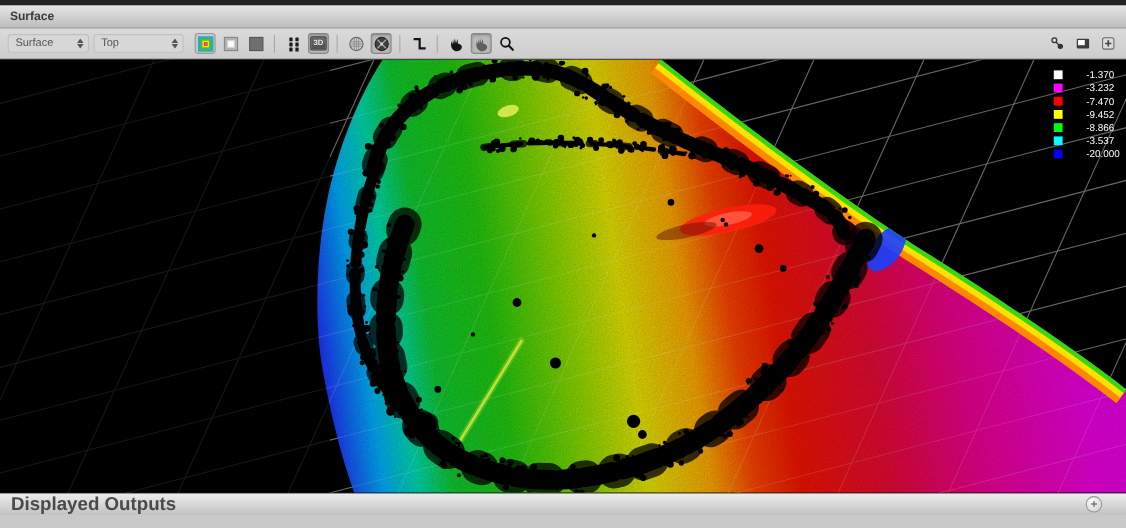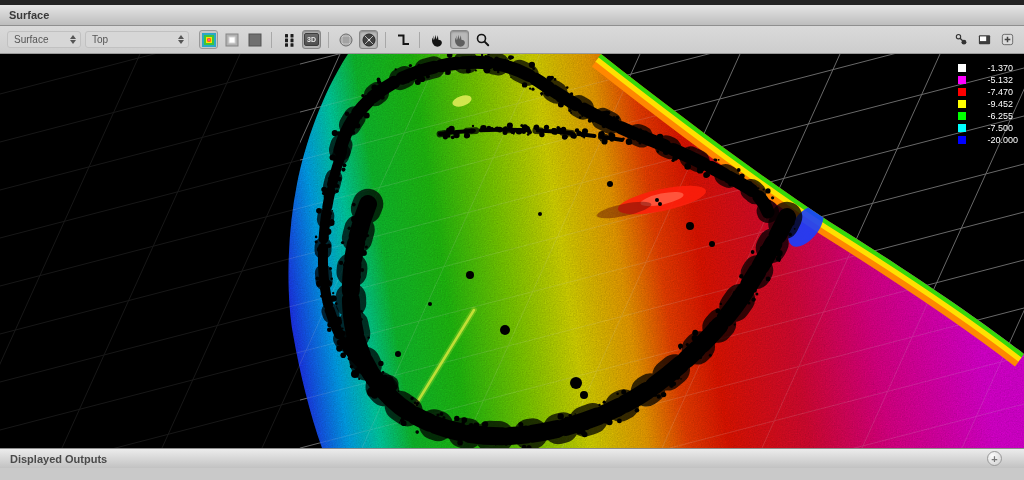--- a/index.html
+++ b/index.html
@@ -20,21 +20,21 @@
     height:28px; background:linear-gradient(#dadada,#cdcdcd);
     border-bottom:1px solid #9b9b9b;
     display:flex; align-items:center; padding:0 7px; gap:4px;
   }
   .combo {
     height:17px; display:flex; align-items:center; justify-content:space-between;
     padding:0 4px 0 6px; background:#d7d7d7;
     border:1px solid #c1c1c1; border-radius:3px;
   }
   .combo.layer { width:74px; }
-  .combo.view  { width:104px; }
+  .combo.view  { width:82px; }
   .combo .val { font-size:10px; color:#555; }
   .combo .arrows { display:flex; flex-direction:column; gap:1px; }
   .tri-up   { width:0; height:0; border-left:3px solid transparent; border-right:3px solid transparent; border-bottom:4px solid #555; }
   .tri-down { width:0; height:0; border-left:3px solid transparent; border-right:3px solid transparent; border-top:4px solid #555; }
   .tbtn {
     width:19px; height:19px; flex:0 0 auto;
     display:flex; align-items:center; justify-content:center;
     border-radius:3px; border:1px solid transparent;
   }
   .tbtn.selected { background:#c7c7c7; border-color:#999; }
@@ -55,21 +55,21 @@
     display:flex; flex-direction:column; gap:4px;
   }
   .legend-row { display:flex; align-items:center; gap:21px; height:8px; }
   .legend-swatch { width:8px; height:8px; flex:0 0 auto; }
   .legend-label { font-size:9px; line-height:8px; color:#ffffff; }
   .bottom-bar {
     height:20px; background:linear-gradient(#ececec,#c2c2c2);
     border-top:1px solid #8d8d8d;
     display:flex; align-items:center; padding:0 10px;
   }
-  .bottom-bar .bb-text { font-size:11px; font-weight:bold; color:#4a4a4a; }
+  .bottom-bar .bb-text { font-size:17px; font-weight:bold; color:#4a4a4a; }
   .expand-btn {
     margin-left:auto; margin-right:12px;
     width:15px; height:15px; border-radius:50%;
     background:radial-gradient(circle at 35% 30%, #fbfbfb, #cfcfcf);
     border:1px solid #999;
     display:flex; align-items:center; justify-content:center;
     color:#777; font-size:11px; line-height:10px; font-weight:bold;
   }
   .footer-strip { height:12px; background:#c9c9c9; }
 </style>
@@ -892,37 +892,37 @@
     </g>
   </svg>
 
   <div class="legend" id="legend">
       <div class="legend-row">
         <span class="legend-swatch" style="background: rgb(255, 255, 255);"></span>
         <span class="legend-label">-1.370</span>
       </div>
       <div class="legend-row">
         <span class="legend-swatch" style="background: rgb(255, 0, 255);"></span>
-        <span class="legend-label">-5.132</span>
+        <span class="legend-label">-3.232</span>
       </div>
       <div class="legend-row">
         <span class="legend-swatch" style="background: rgb(255, 0, 0);"></span>
         <span class="legend-label">-7.470</span>
       </div>
       <div class="legend-row">
         <span class="legend-swatch" style="background: rgb(255, 255, 0);"></span>
         <span class="legend-label">-9.452</span>
       </div>
       <div class="legend-row">
         <span class="legend-swatch" style="background: rgb(0, 255, 0);"></span>
-        <span class="legend-label">-6.255</span>
+        <span class="legend-label">-8.866</span>
       </div>
       <div class="legend-row">
         <span class="legend-swatch" style="background: rgb(0, 255, 255);"></span>
-        <span class="legend-label">-7.500</span>
+        <span class="legend-label">-3.537</span>
       </div>
       <div class="legend-row">
         <span class="legend-swatch" style="background: rgb(0, 0, 255);"></span>
         <span class="legend-label">-20.000</span>
       </div>
     </div>
 </div>
 
 <div class="bottom-bar">
   <span class="bb-text">Displayed Outputs</span>

